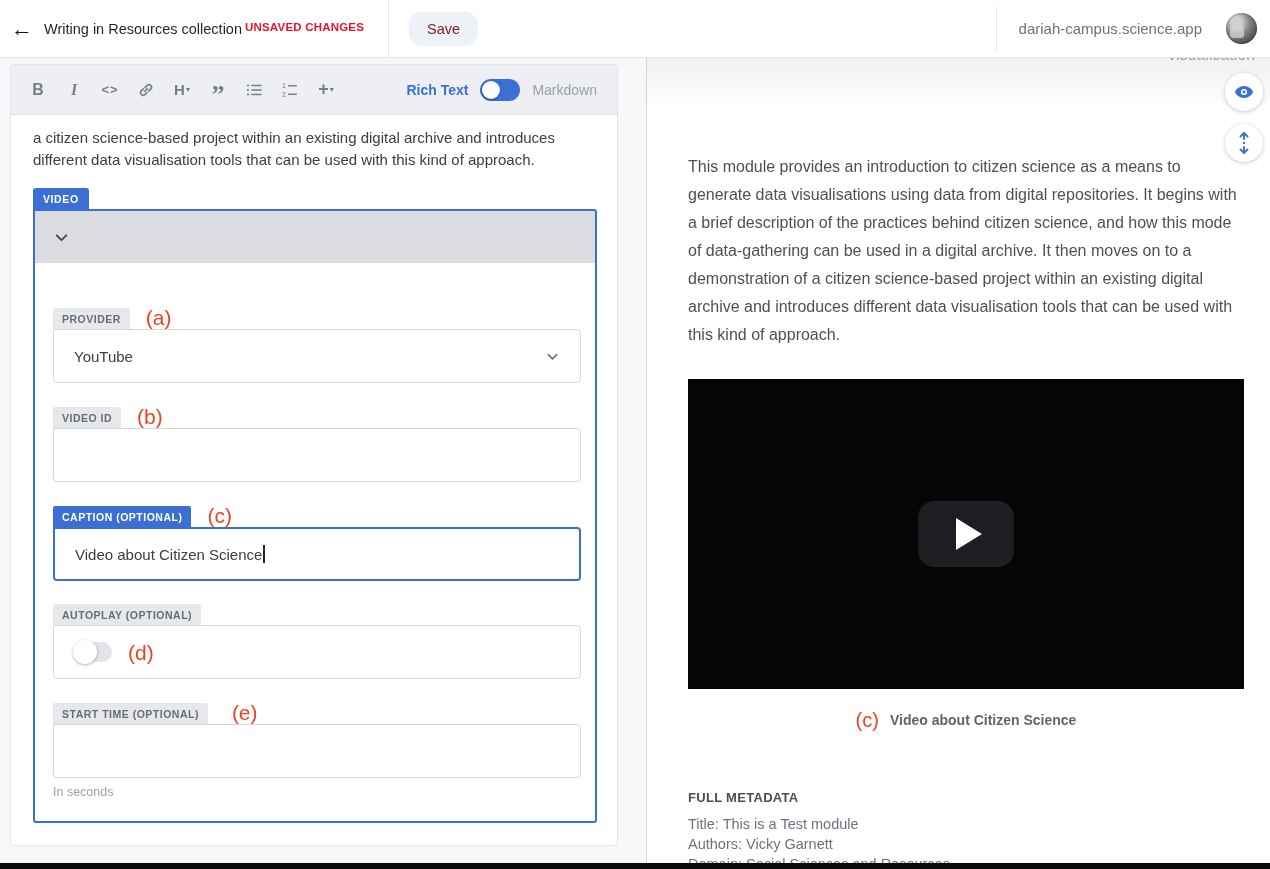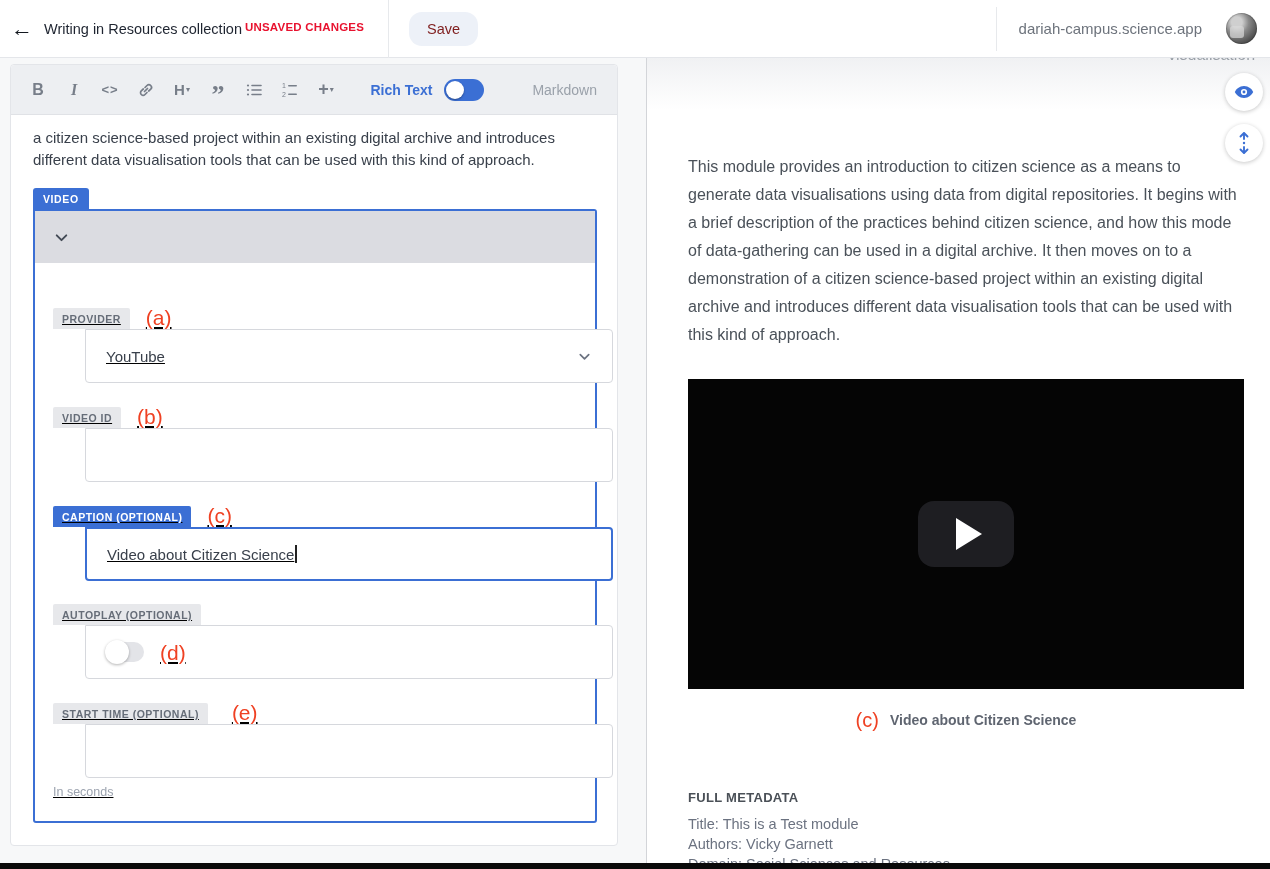--- a/index.html
+++ b/index.html
@@ -37,46 +37,46 @@
           display:flex; align-items:center; justify-content:center; cursor:pointer; font-family:inherit; }
   .tbtn .b-glyph { font-weight:bold; font-size:16px; }
   .tbtn .i-glyph { font-family:"Liberation Serif", serif; font-style:italic; font-weight:bold; font-size:16px; }
   .tbtn .code-glyph { font-size:13px; font-weight:bold; letter-spacing:1px; }
   .tbtn .h-glyph { font-weight:bold; font-size:15px; }
   .tbtn .q-glyph { font-family:"Liberation Serif", serif; font-weight:bold; font-size:26px; line-height:10px; padding-top:10px; }
   .tbtn .plus-glyph { font-size:18px; font-weight:bold; }
   .tbtn .caret { font-size:8px; margin-left:1px; color:#777e89; }
   .mode-switch { margin-left:auto; display:flex; align-items:center; gap:12px; }
   .mode-rich { color:#3b6fd4; font-weight:bold; font-size:14px; cursor:pointer; }
-  .mode-md { color:#9aa1aa; font-size:14px; cursor:pointer;margin-left:36px; }
+  .mode-md { color:#9aa1aa; font-size:14px; cursor:pointer; }
   .switch { width:40px; height:22px; border-radius:11px; background:#3b6fd4; position:relative; cursor:pointer; }
   .switch .knob { position:absolute; left:2px; top:2px; width:18px; height:18px; border-radius:50%;
                   background:#ffffff; box-shadow:0 1px 2px rgba(0,0,0,.35); }
 
   .editor-body { padding:12px 21px 0 22px; }
   .editor-paragraph { font-size:15px; line-height:22px; color:#39404b; width:578px; }
 
   
   .obj-tag { display:inline-block; margin-top:17px; background:#3b6fd4; color:#fff; font-size:10.5px;
              font-weight:bold; letter-spacing:.6px; padding:5px 10px 4px; border-radius:3px 3px 0 0; }
-  .obj-box { width:564px; border:2px solid #3b6fd4; border-radius:0 3px 3px 3px; background:#fff;text-decoration:underline; }
+  .obj-box { width:564px; border:2px solid #3b6fd4; border-radius:0 3px 3px 3px; background:#fff; }
   .obj-header { height:52px; background:#dbdce1; display:flex; align-items:center; padding:0 18px; cursor:pointer; }
   .obj-header svg { stroke:#434a55; }
   .obj-content { padding:44px 18px 22px; }
 
   .field { margin-bottom:23px; }
   .field:last-of-type { margin-bottom:0; }
   .label-row { display:flex; align-items:flex-end; }
   .f-label { display:inline-block; background:#e7e8eb; color:#666d78; font-size:10.5px; font-weight:bold;
              letter-spacing:.5px; padding:5px 9px 4px; border-radius:2px 2px 0 0; }
   .f-label.blue { background:#3b6fd4; color:#ffffff; }
   .annot { color:#ef4123; font-size:21px; line-height:1; margin-left:16px; margin-bottom:1px; }
   .f-input { width:528px; height:54px; border:1px solid #d6d8dd; border-radius:0 4px 4px 4px;
              background:#fff; display:flex; align-items:center; padding:0 20px; font-size:15px;
-             color:#39404b; cursor:text;margin-left:32px; }
+             color:#39404b; cursor:text; }
   .f-input.focused { border:2px solid #3b6fd4; }
   .f-select { justify-content:space-between; cursor:pointer; }
   .f-select svg { stroke:#6b7280; }
   .cursor-bar { display:inline-block; width:1.5px; height:18px; background:#222; margin-left:1px; vertical-align:-4px; }
   .toggle-row { align-items:center; display:flex; cursor:default; }
   .mini-toggle { width:38px; height:20px; border-radius:10px; background:#e3e4e8; position:relative; cursor:pointer; }
   .mini-toggle .knob { position:absolute; left:-1px; top:-2px; width:24px; height:24px; border-radius:50%;
                        background:#ffffff; box-shadow:0 1px 3px rgba(0,0,0,.3); }
   .f-hint { font-size:12.5px; color:#9ca3af; margin-top:7px; }
 

